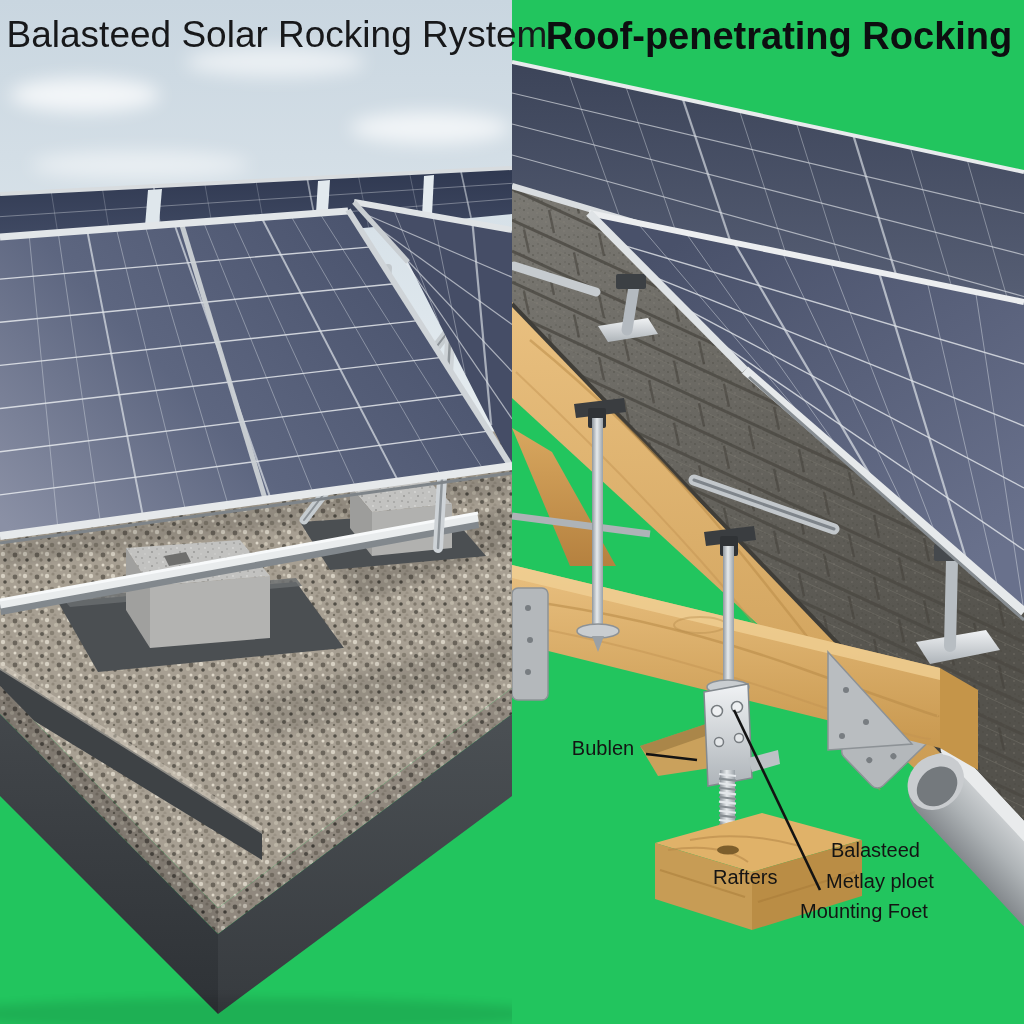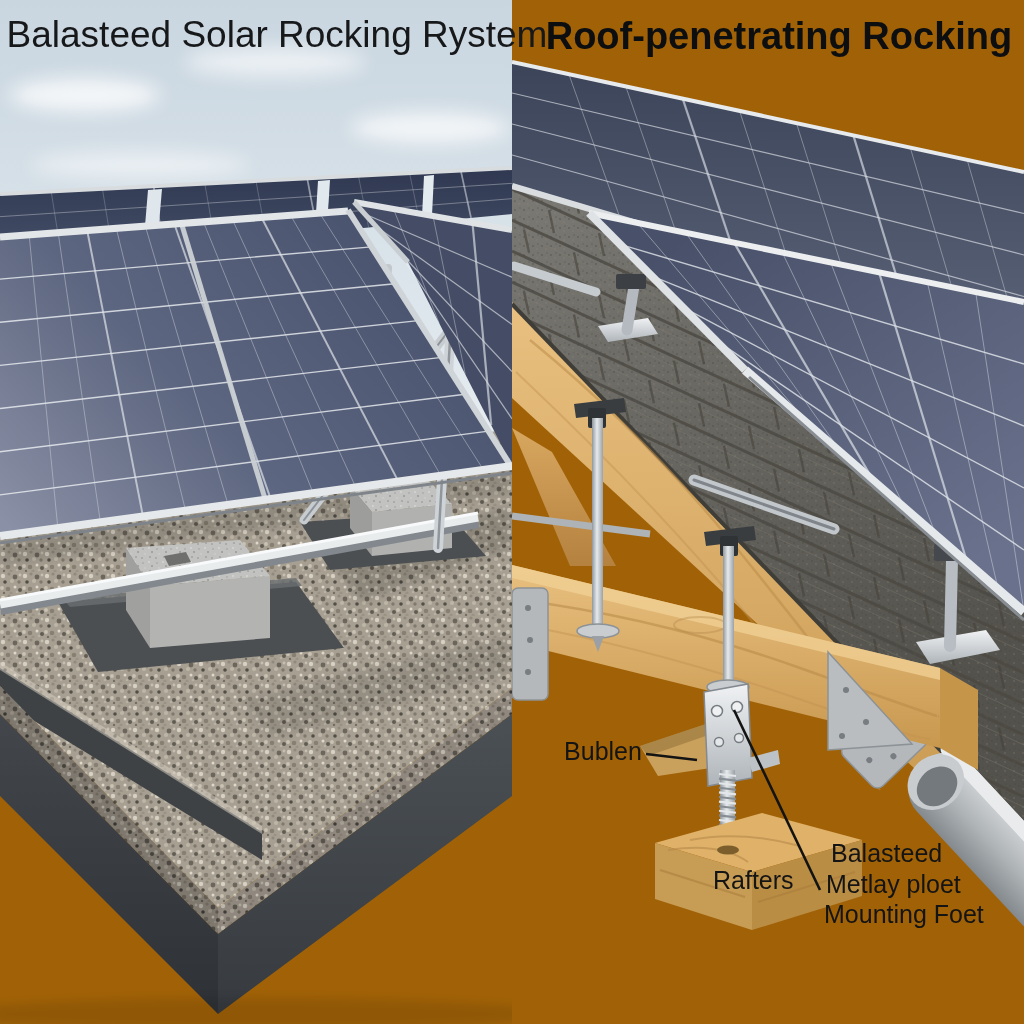--- a/index.html
+++ b/index.html
@@ -1,22 +1,22 @@
 <!DOCTYPE html>
 <html><head>
 <meta charset="utf-8">
 <style>
   html,body{margin:0;padding:0;background:#ffffff;}
-  #stage{position:relative;width:1024px;height:1024px;overflow:hidden;background:#a16207;
+  #stage{position:relative;width:1024px;height:1024px;overflow:hidden;background:#22c55e;
          font-family:"Liberation Sans", sans-serif;}
   #art{position:absolute;left:0;top:0;width:1024px;height:1024px;}
   .title{position:absolute;text-align:center;color:#17181a;}
   .title.left{left:0px;top:14px;width:554px;font-size:37px;font-weight:400;letter-spacing:0px;}
   .title.right{left:512px;top:15px;width:534px;font-size:38px;font-weight:700;letter-spacing:0px;color:#0d0e10;}
-  .label{position:absolute;color:#141414;font-size:25px;line-height:1.22;white-space:nowrap;}
+  .label{position:absolute;color:#141414;font-size:20px;line-height:1.22;white-space:nowrap;}
   .label.center{text-align:center;}
 </style>
 </head>
 <body>
 
 <div id="stage">
 <svg id="art" viewBox="0 0 1024 1024">
   <defs>
     <linearGradient id="skyG" x1="0" y1="0" x2="0" y2="1">
       <stop offset="0" stop-color="#c9d6e0"></stop>
@@ -731,15 +731,15 @@
 </svg>
 
 <div class="title left">Balasteed Solar Rocking Rystem</div>
 <div class="title right">Roof-penetrating Rocking</div>
 
 <div class="label center" style="left:478px;top:736px;width:250px;">
   <span style="display:block;">Bublen</span>
 </div>
 <div class="label" style="left:831px;top:838px;">Balasteed</div>
 <div class="label" style="left:826px;top:869px;text-align:right;">Metlay ploet</div>
-<div class="label" style="left:824px;top:899px;">Mounting Foet</div>
+<div class="label" style="left:800px;top:899px;">Mounting Foet</div>
 <div class="label" style="left:713px;top:865px;text-align:center;">Rafters</div>
 </div>
 
 </body></html>

